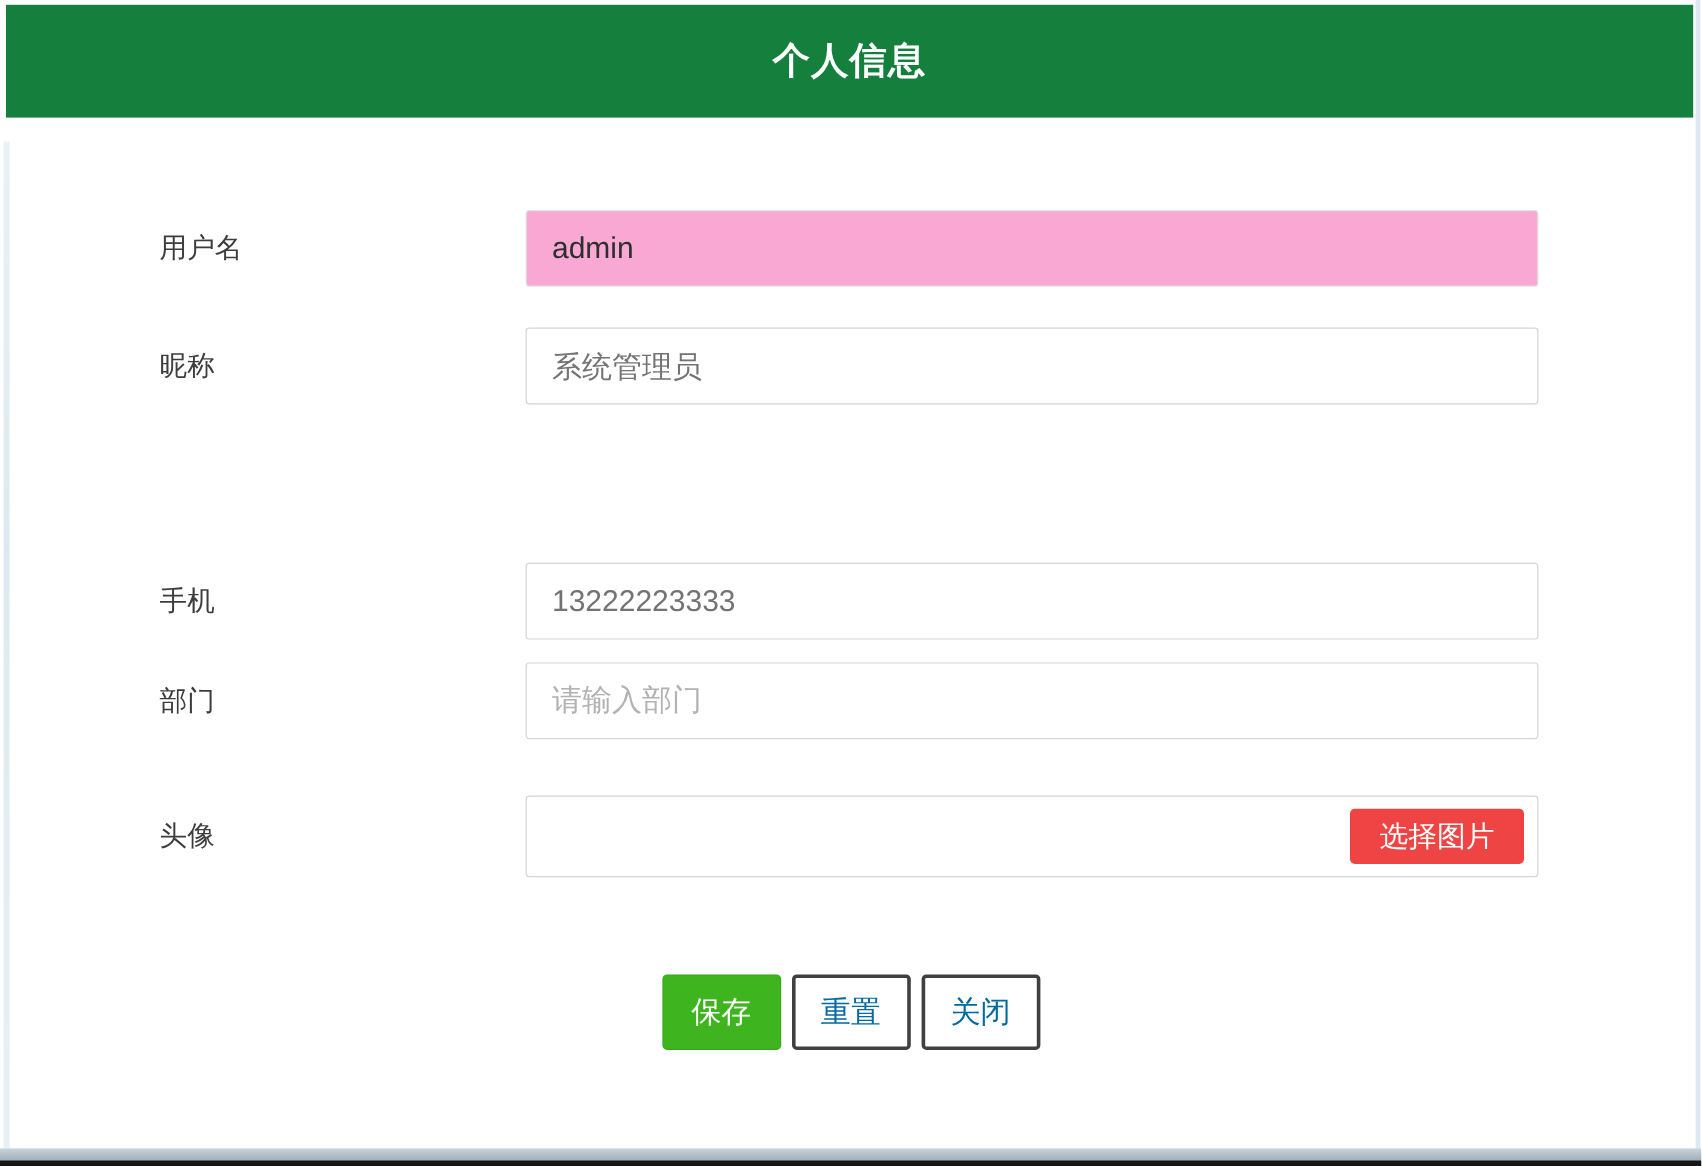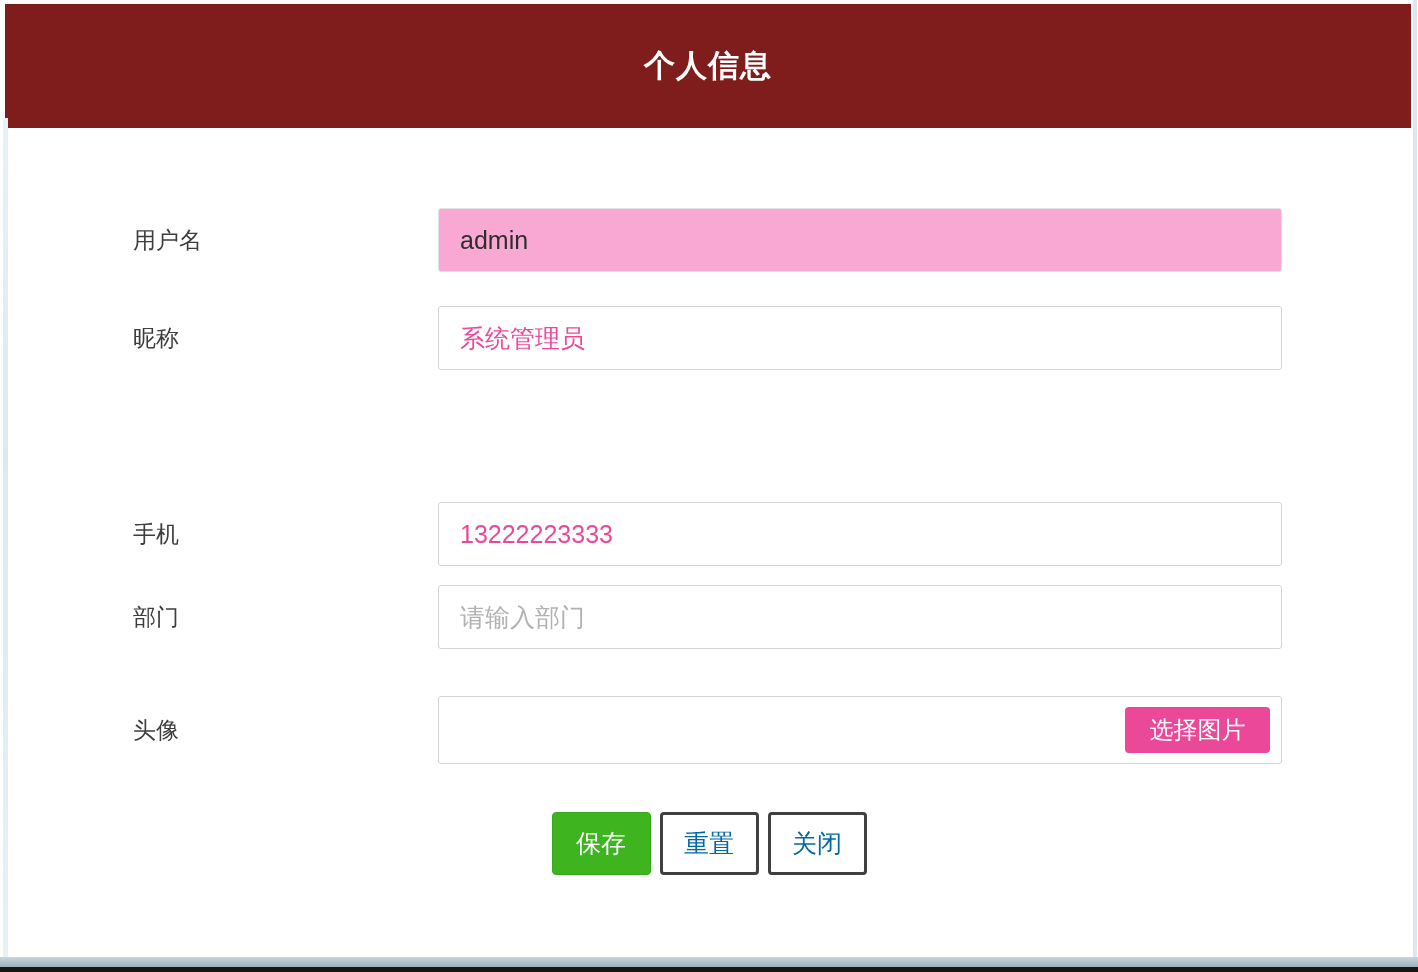--- a/index.html
+++ b/index.html
@@ -6,70 +6,70 @@
   html,body { background:#fff; }
   body { font-family:"Liberation Sans","DejaVu Sans",sans-serif; }
 
   .screen {
     position:relative; width:1418px; height:972px;
     background:#ffffff; overflow:hidden;
   }
 
   
   .titlebar {
-    position:absolute; left:5px; top:4px; right:7px; height:124px;
-    background:#7f1d1d; display:flex; align-items:center; justify-content:center;
+    position:absolute; left:5px; top:4px; right:7px; height:94px;
+    background:#15803d; display:flex; align-items:center; justify-content:center;
   }
   .titlebar h1 { color:#fff; font-size:31px; font-weight:bold; letter-spacing:1px; }
   .edge-right {
     position:absolute; right:1px; top:0; width:4px; height:calc(100% - 15px);
     background:#dce8f0;
   }
   .edge-left {
     position:absolute; left:3px; top:118px; width:5px; height:calc(100% - 133px);
     background:linear-gradient(180deg,#e9f1f6 0%,#dde9f0 40%,#e7f0f5 100%);
   }
   .edge-bottom-gray {
     position:absolute; left:0; bottom:5px; width:100%; height:10px;
     background:linear-gradient(#c9d4db,#9fb0ba);
   }
   .edge-bottom-dark {
     position:absolute; left:0; bottom:0; width:100%; height:5px; background:#161616;
   }
 
   
-  .row { position:absolute; left:0; width:100%; height:64px;margin-top:33px; }
+  .row { position:absolute; left:0; width:100%; height:64px; }
   .row-1 { top:175px; }
   .row-2 { top:273px; }
   .row-3 { top:371px; }
   .row-4 { top:469px; }
   .row-5 { top:552px;border-radius:19px; }
   .row-6 { top:663px; height:68px; }
 
   .row .lbl {
     position:absolute; left:133px; top:50%; transform:translateY(-50%);
     font-size:23px; color:#3d3d3d;
   }
   .row .inp {
     position:absolute; left:438px; top:0; width:844px; height:100%;
     border:1px solid #d5d5d5; border-radius:3px; background:#fff;
-    font-size:25px; color:#ec4899; padding:0 21px;
+    font-size:25px; color:#737373; padding:0 21px;
     font-family:"Liberation Sans","DejaVu Sans",sans-serif;
     outline:none;
   }
   .inp:disabled, .inp[readonly].gray {
     background:#f9a8d4; border-color:#e2e2e2; color:#2e2e2e;
   }
   .inp::placeholder { color:#b2b2b2; opacity:1; }
 
   .avatar-group { position:absolute; left:438px; top:0; width:844px; height:100%; }
   .avatar-group .inp { left:0; width:100%; }
   .choose-btn {
     position:absolute; right:12px; top:50%; transform:translateY(-50%);
-    width:145px; height:46px; background:#ec4899; color:#fff;
+    width:145px; height:46px; background:#ef4444; color:#fff;
     border:none; border-radius:4px; font-size:24px; cursor:pointer;
     font-family:"Liberation Sans","DejaVu Sans",sans-serif;
   }
 
   
   .actions {
     position:absolute; top:812px; left:0; width:100%;
     display:flex; justify-content:center; gap:9px;
   }
   .btn {

